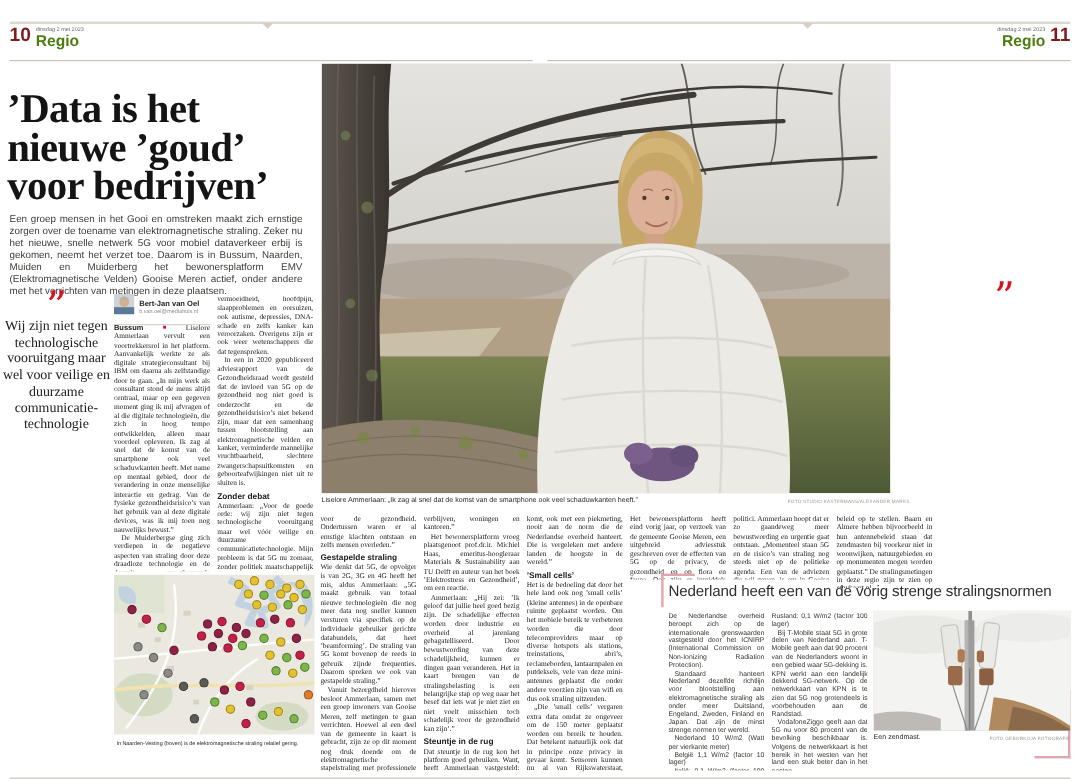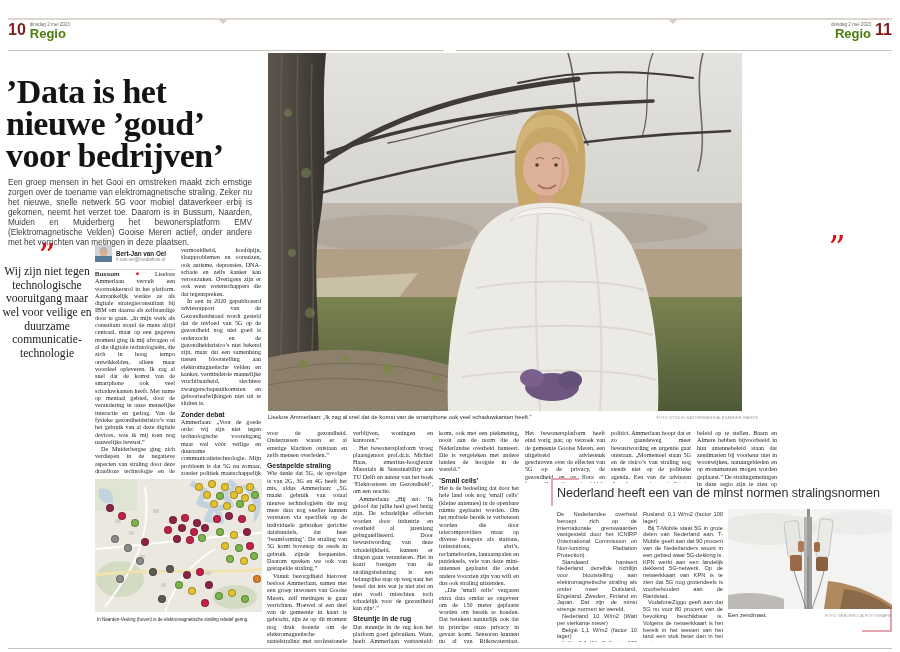--- a/index.html
+++ b/index.html
@@ -329,21 +329,21 @@
         <span class="dot" style="left: 97%; top: 75%; background: rgb(221, 127, 42);"></span>
       </div>
   </div>
   <div class="abs mapcap" style="left:97px;top:617px;">In Naarden-Vesting (boven) is de elektromagnetische straling relatief gering.</div>
 
   <div class="bracket" style="left:551px;top:478px;width:28px;height:2px;"></div>
   <div class="bracket" style="left:551px;top:478px;width:2px;height:28px;"></div>
   <div class="bracket" style="left:862px;top:630px;width:30px;height:2px;"></div>
   <div class="bracket" style="left:890px;top:575px;width:2px;height:57px;"></div>
 
-  <h2 class="abs sub-title" style="left:557px;top:486px;width:335px;margin:0;font-weight:normal;">Nederland heeft een van de minst normen stralingsnormen</h2>
+  <h2 class="abs sub-title" style="left:557px;top:486px;width:335px;margin:0;font-weight:normal;">Nederland heeft een van de vorig strenge stralingsnormen</h2>
 
   <div class="scol" style="left:557px;top:511px;height:131px;">
       <p>De Nederlandse overheid beroept zich op de internationale grenswaarden vastgesteld door het ICNIRP (International Commission on Non-Ionizing Radiation Protection).</p>
       <p>Standaard hanteert Nederland dezelfde richtlijn voor blootstelling aan elektromagnetische straling als onder meer Duitsland, Engeland, Zweden, Finland en Japan. Dat zijn de minst strenge normen ter wereld.</p>
       <p>Nederland 10 W/m2 (Watt per vierkante meter)</p>
       <p>België 1,1 W/m2 (factor 10 lager)</p>
       <p>Italië: 0,1 W/m2 (factor 100 lager)</p>
     </div>
   <div class="scol" style="left:643px;top:511px;height:131px;">
       <p>Rusland: 0,1 W/m2 (factor 100 lager)</p>

